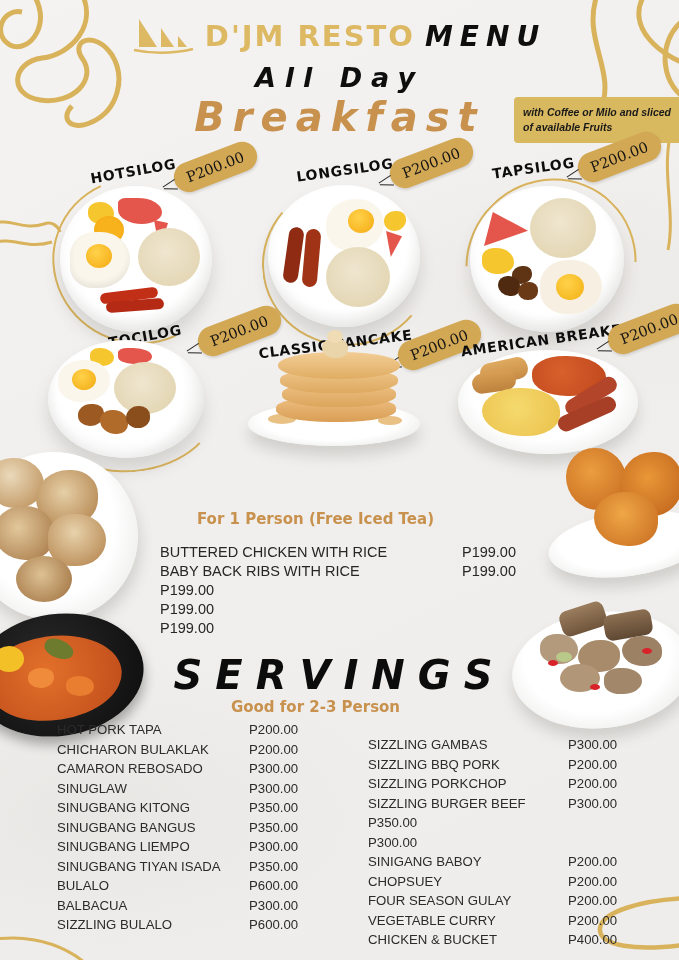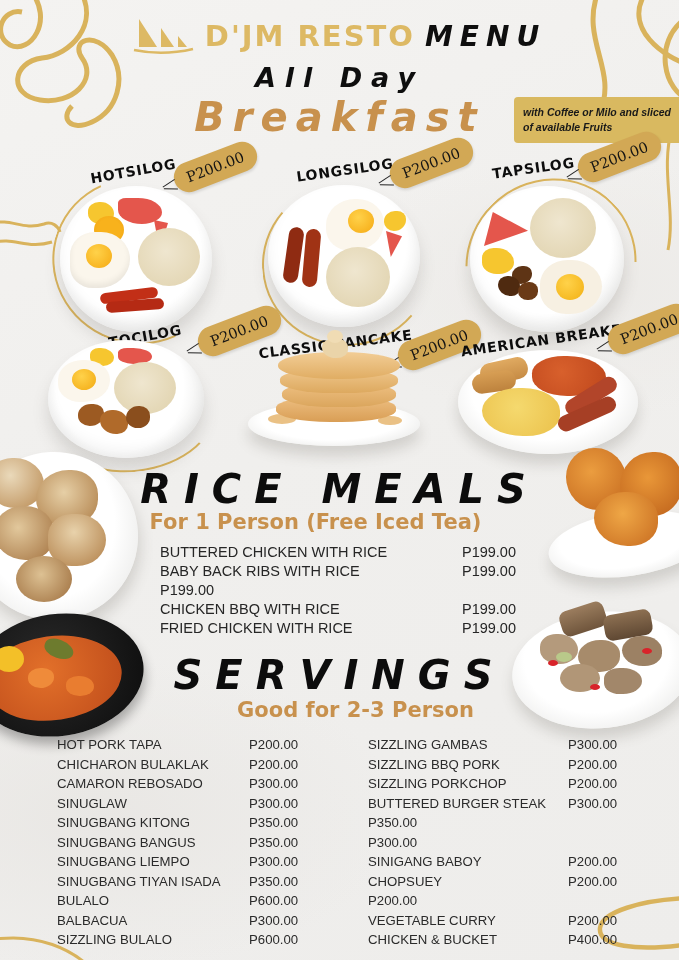--- a/index.html
+++ b/index.html
@@ -36,21 +36,21 @@
   .oplate{position:absolute;
          background:radial-gradient(ellipse at 48% 38%, #ffffff 55%, #f1f1f0 75%, #e0dfdd 95%);
          box-shadow:0 10px 14px rgba(90,85,75,.2);}
   .food{position:absolute;}
   .arc{position:absolute;border-radius:50%;border:2.5px solid transparent;}
 
   
   .sect-title{left:0;width:679px;text-align:center;font-family:"DejaVu Sans",sans-serif;font-weight:bold;
               font-style:italic;font-size:40px;letter-spacing:13px;color:#0c0c0c;}
   .sect-sub{left:0;width:631px;text-align:center;font-family:"DejaVu Sans",sans-serif;font-weight:bold;
-            font-size:21px;color:#c8914d;}
+            font-size:15px;color:#c8914d;}
 
   
   .ricelist{top:543px;left:160px;width:356px;}
   .ricelist .row{display:flex;justify-content:space-between;font-size:14.5px;line-height:19px;color:#262626;}
   .scol{width:252px;}
   .scol .row{display:flex;font-size:13.2px;line-height:19.5px;color:#2b2b2b;}
   .scol .n{width:192px;white-space:nowrap;}
   .scol.right .n{width:200px;}
 </style>
 </head>
@@ -186,40 +186,37 @@
     <div class="food" style="top:556px;left:16px;width:56px;height:46px;background:radial-gradient(circle at 45% 40%,#ddc193,#9d6d3c);border-radius:50%;"></div>
   </div>
   <div>
     <div class="oplate" style="top:512px;left:548px;width:160px;height:64px;border-radius:50%;transform:rotate(-8deg);"></div>
     <div class="food" style="top:448px;left:566px;width:60px;height:62px;background:radial-gradient(circle at 42% 38%,#eb9d3f,#c96f22 85%);border-radius:48% 52% 45% 55%;"></div>
     <div class="food" style="top:452px;left:620px;width:62px;height:64px;background:radial-gradient(circle at 45% 40%,#e99738,#c3681e 85%);border-radius:55% 45% 50% 50%;"></div>
     <div class="food" style="top:492px;left:592px;width:64px;height:56px;background:radial-gradient(circle at 45% 40%,#ef A)"></div>
     <div class="food" style="top:492px;left:594px;width:64px;height:54px;background:radial-gradient(circle at 45% 40%,#efa746,#cd7425 85%);border-radius:50% 50% 45% 55%;"></div>
   </div>
 
-  <div class="abs sect-title" style="top:466px;">RICE MEALS</div>
   <div class="abs sect-sub" style="top:510px;">For 1 Person (Free Iced Tea)</div>
   <div class="abs ricelist">
     <div class="row">
         <span>BUTTERED CHICKEN WITH RICE</span>
         <span>P199.00</span>
       </div>
     <div class="row">
         <span>BABY BACK RIBS WITH RICE</span>
         <span>P199.00</span>
       </div>
     <div class="row">
         <span>P199.00</span>
       </div>
     <div class="row">
-        <span>CHICKEN BBQ WITH RICE</span>
-        <span>P199.00</span>
-      </div>
-    <div class="row">
-        <span>FRIED CHICKEN WITH RICE</span>
+        <span>P199.00</span>
+      </div>
+    <div class="row">
         <span>P199.00</span>
       </div>
   </div>
 
   <div>
     <div class="food" style="top:614px;left:-28px;width:172px;height:122px;background:radial-gradient(circle at 45% 40%,#2a2a2a,#111 80%);border-radius:50%;transform:rotate(-8deg);box-shadow:0 8px 12px rgba(0,0,0,.3);"></div>
     <div class="food" style="top:636px;left:-14px;width:136px;height:84px;background:radial-gradient(circle at 45% 40%,#e2702a,#c3501c 85%);border-radius:48% 52% 50% 50%;transform:rotate(-8deg);"></div>
     <div class="food" style="top:646px;left:-6px;width:30px;height:26px;background:#f3c028;border-radius:50%;"></div>
     <div class="food" style="top:640px;left:44px;width:30px;height:18px;background:#6d7b2e;border-radius:45% 55% 50% 50%;transform:rotate(20deg);"></div>
     <div class="food" style="top:668px;left:28px;width:26px;height:20px;background:#ef8b3a;border-radius:50% 45% 55% 50%;"></div>
@@ -234,23 +231,23 @@
     <div class="food" style="top:636px;left:622px;width:40px;height:30px;background:#9c8164;border-radius:50% 50% 45% 55%;"></div>
     <div class="food" style="top:664px;left:560px;width:40px;height:28px;background:#b19677;border-radius:50%;"></div>
     <div class="food" style="top:668px;left:604px;width:38px;height:26px;background:#a2876a;border-radius:45% 55% 55% 45%;"></div>
     <div class="food" style="top:660px;left:548px;width:10px;height:6px;background:#d8232a;border-radius:50%;"></div>
     <div class="food" style="top:684px;left:590px;width:10px;height:6px;background:#d8232a;border-radius:50%;"></div>
     <div class="food" style="top:648px;left:642px;width:10px;height:6px;background:#d8232a;border-radius:50%;"></div>
     <div class="food" style="top:652px;left:556px;width:16px;height:10px;background:#b9c98a;border-radius:50%;"></div>
   </div>
 
   <div class="abs sect-title" style="top:652px;font-style:italic;">SERVINGS</div>
-  <div class="abs sect-sub" style="top:698px;margin-left:40px;">Good for 2-3 Person</div>
-
-  <div class="abs scol" style="top:735px;left:57px;">
+  <div class="abs sect-sub" style="top:698px;">Good for 2-3 Person</div>
+
+  <div class="abs scol" style="top:720px;left:57px;">
     <div class="row">
         <span class="n">HOT PORK TAPA</span>
         <span>P200.00</span>
       </div>
     <div class="row">
         <span class="n">CHICHARON BULAKLAK</span>
         <span>P200.00</span>
       </div>
     <div class="row">
         <span class="n">CAMARON REBOSADO</span>
@@ -297,38 +294,39 @@
       </div>
     <div class="row">
         <span class="n">SIZZLING BBQ PORK</span>
         <span>P200.00</span>
       </div>
     <div class="row">
         <span class="n">SIZZLING PORKCHOP</span>
         <span>P200.00</span>
       </div>
     <div class="row">
-        <span class="n">BUTTERED BURGER STEAK</span>
+        <span class="n">SIZZLING BURGER BEEF</span>
         <span>P300.00</span>
       </div>
     <div class="row">
         <span>P350.00</span>
       </div>
     <div class="row">
         <span>P300.00</span>
       </div>
     <div class="row">
         <span class="n">SINIGANG BABOY</span>
         <span>P200.00</span>
       </div>
     <div class="row">
         <span class="n">CHOPSUEY</span>
         <span>P200.00</span>
       </div>
     <div class="row">
+        <span class="n">FOUR SEASON GULAY</span>
         <span>P200.00</span>
       </div>
     <div class="row">
         <span class="n">VEGETABLE CURRY</span>
         <span>P200.00</span>
       </div>
     <div class="row">
         <span class="n">CHICKEN &amp; BUCKET</span>
         <span>P400.00</span>
       </div>

